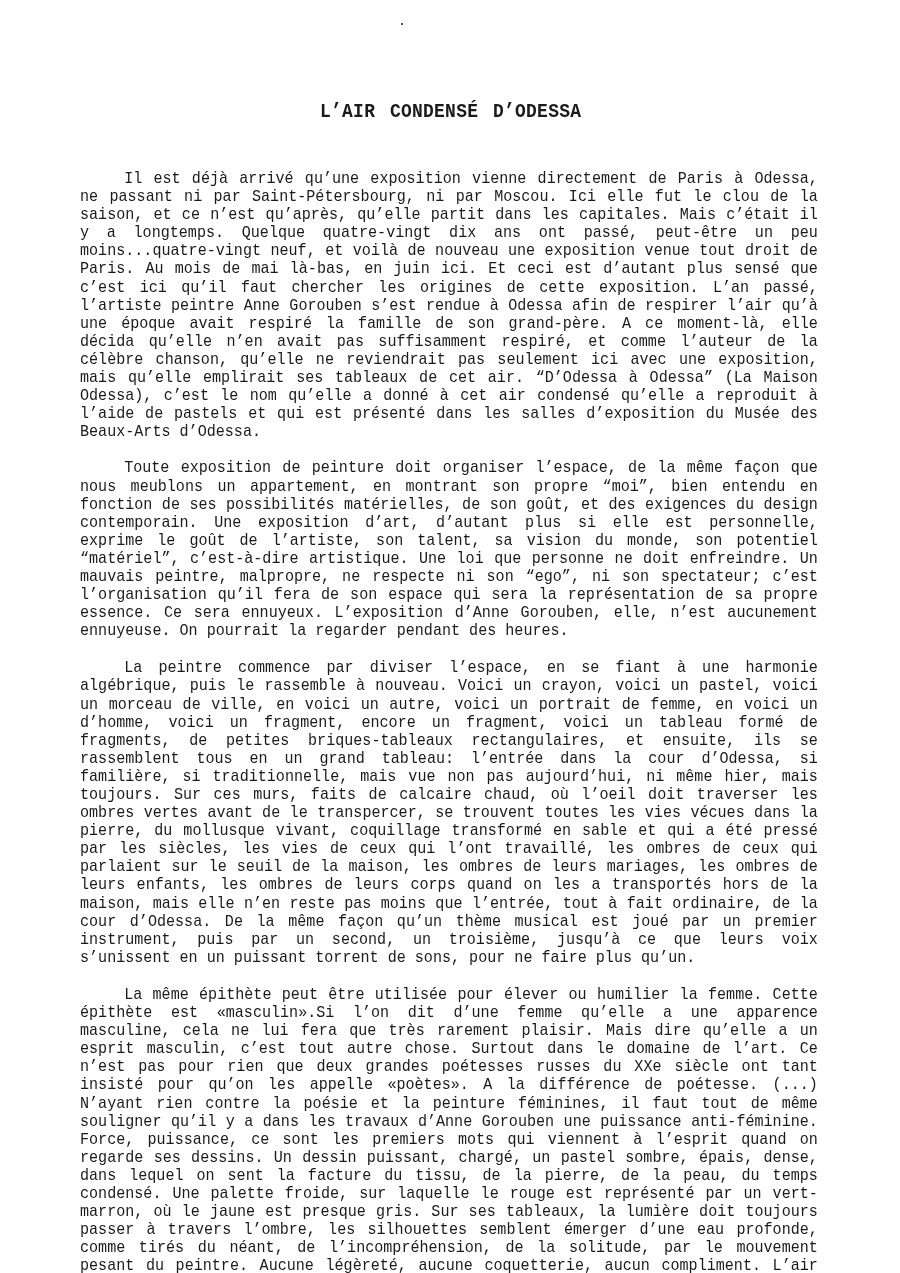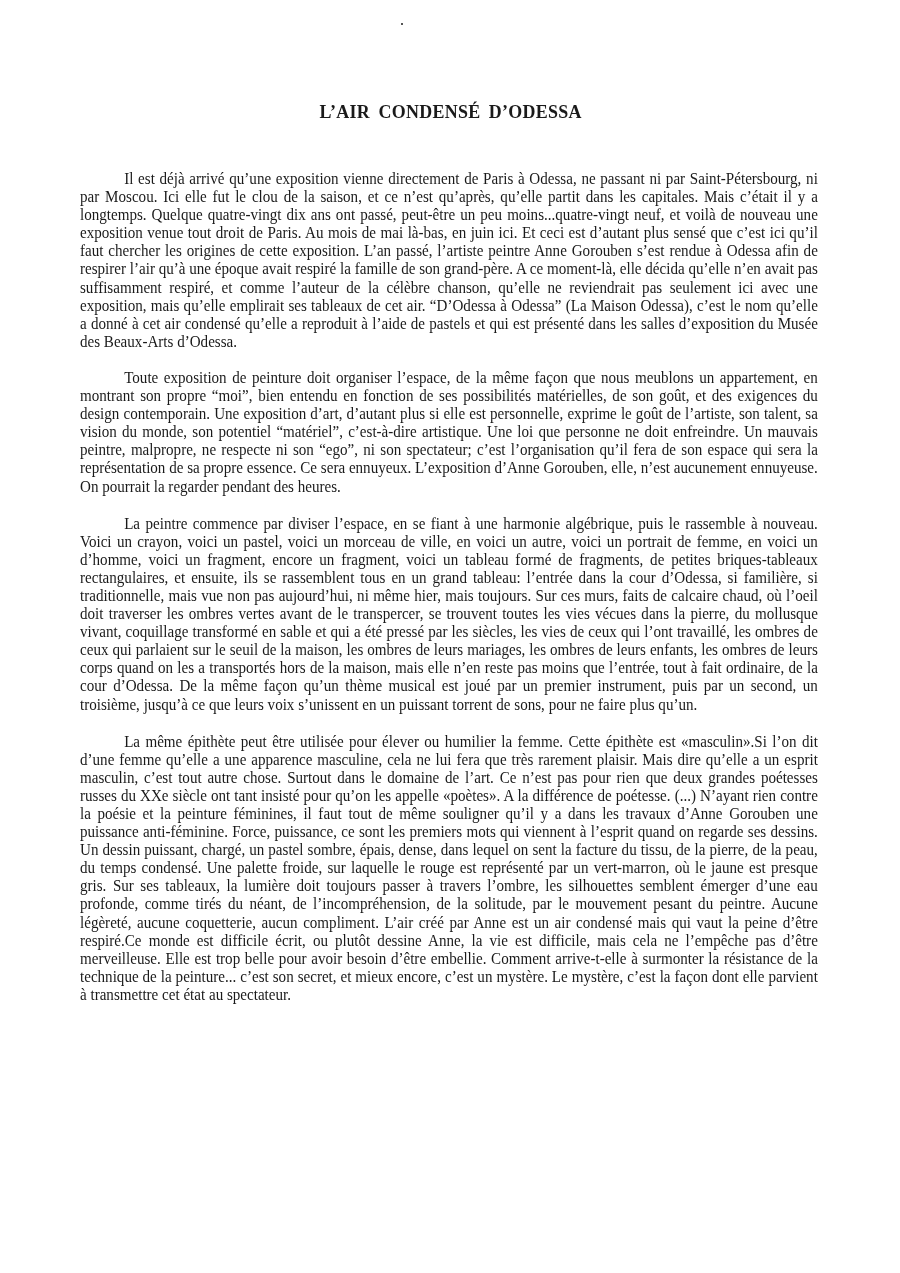--- a/index.html
+++ b/index.html
@@ -1,20 +1,20 @@
 <!DOCTYPE html>
 <html><head>
 <meta charset="utf-8">
 <style>
   html, body { margin: 0; padding: 0; background: #ffffff; }
   body { width: 900px; height: 1273px; position: relative; overflow: hidden; }
   .page {
     position: absolute; left: 0; top: 0; width: 900px; height: 1273px;
     background: #ffffff; color: #1a1a1a;
-    font-family: Liberation Serif, serif;
+    font-family: Liberation Mono, monospace;
   }
   .speck { position: absolute; left: 401px; top: 23px; width: 2px; height: 2px; background: #555; }
   .title {
     position: absolute; left: 0; top: 101px; width: 900px; text-align: center;
     font-size: 19.5px; font-weight: bold; letter-spacing: 0.3px; word-spacing: 4px;
     transform: scaleX(0.92); transform-origin: 458px 0;
     margin: 0;
   }
   .body {
     position: absolute; left: 80px; top: 170px; width: 802px;

